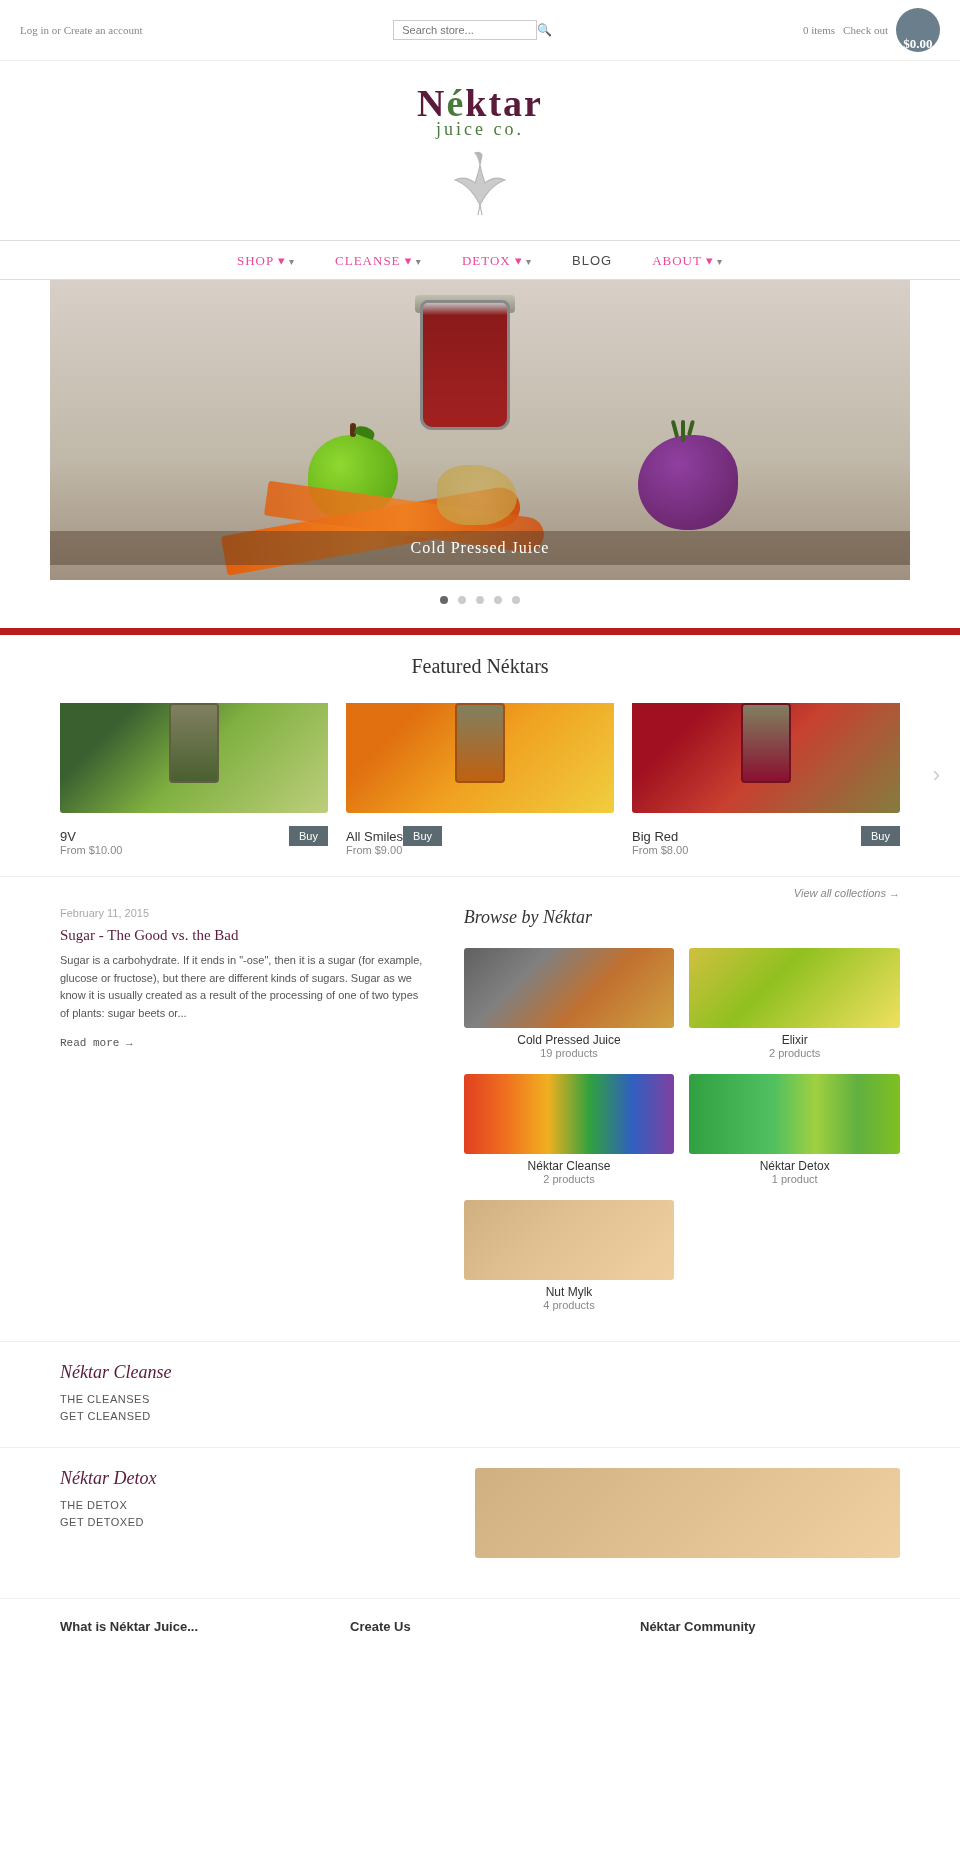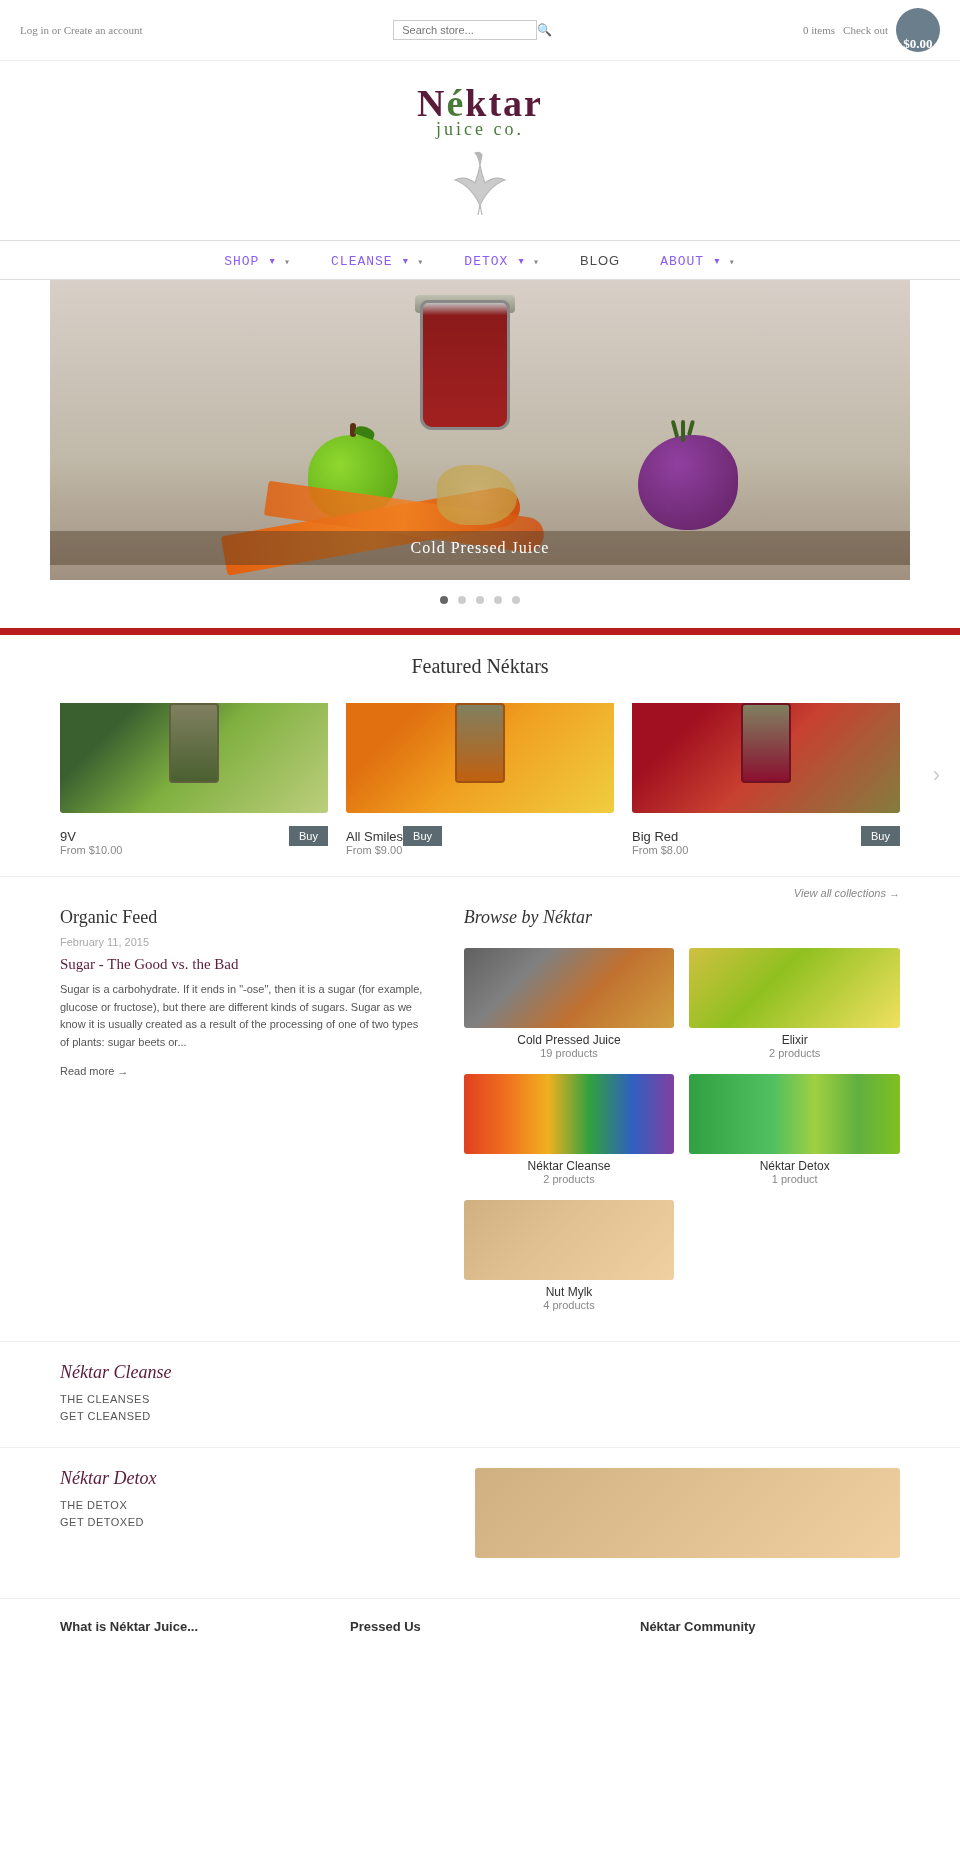--- a/index.html
+++ b/index.html
@@ -51,24 +51,24 @@
     
     .main-nav {
       border-top: 1px solid #ddd;
       border-bottom: 1px solid #ddd;
       padding: 10px 0;
       text-align: center;
     }
     .main-nav ul { list-style: none; display: inline-flex; gap: 40px; }
     .main-nav ul li a {
       text-decoration: none;
-      color: #8b5cf6;
+      color: #ec4899;
       font-size: 13px;
       letter-spacing: 1px;
-      font-family: Liberation Mono, monospace;
+      font-family: Liberation Serif, serif;
       text-transform: uppercase;
     }
     .main-nav ul li a:after { content: ' ▾'; font-size: 10px; color: #888; }
     .main-nav ul li.no-arrow a:after { content: ''; }
     
     .hero-scene {
       width: 100%;
       height: 300px;
       position: relative;
       background: linear-gradient(180deg, #d8d0c8 0%, #c0b8a8 60%, #a09080 100%);
@@ -255,21 +255,21 @@
       font-size: 11px;
       color: #555;
       line-height: 1.6;
       font-family: Arial, sans-serif;
       margin-bottom: 10px;
     }
     .read-more {
       font-size: 11px;
       color: #555;
       text-decoration: none;
-      font-family: Liberation Sans, sans-serif;
+      font-family: Liberation Mono, monospace;
     }
 
     .browse-title {
       font-size: 18px;
       color: #333;
       font-family: Georgia, serif;
       margin-bottom: 5px;
     }
     .view-all {
       font-size: 11px;
@@ -510,21 +510,20 @@
       </div>
     </div>
   </div>
 
   <button class="carousel-arrow">›</button>
 </div>
 
 <div class="two-col-section">
 
   <div class="col-left">
-    <div class="organic-feed-title">Organic Feed</div>
     <div class="organic-feed-date">February 11, 2015</div>
     <div class="organic-feed-article-title">Sugar - The Good vs. the Bad</div>
     <div class="organic-feed-text">Sugar is a carbohydrate. If it ends in "-ose", then it is a sugar (for example, glucose or fructose), but there are different kinds of sugars. Sugar as we know it is usually created as a result of the processing of one of two types of plants: sugar beets or...</div>
     <a href="#" class="read-more">Read more →</a>
   </div>
 
   <div class="col-right">
     <div style="display:flex;align-items:flex-start;justify-content:space-between;font-style:italic;">
       <div class="browse-title">Browse by Néktar</div>
       <a href="#" class="view-all" style="float:none;">View all collections →</a>
@@ -600,18 +599,18 @@
       <div style="width:100%;height:90px;background:linear-gradient(135deg,#d0b080,#e0c090,#f0d0a0);border-radius:3px;"></div>
     </div>
   </div>
 </div>
 
 <div class="footer-teaser">
   <div class="footer-col">
     <div class="footer-col-title">What is Néktar Juice...</div>
   </div>
   <div class="footer-col">
-    <div class="footer-col-title">Pressed Us</div>
+    <div class="footer-col-title">Create Us</div>
   </div>
   <div class="footer-col">
     <div class="footer-col-title">Néktar Community</div>
   </div>
 </div>
 
 </body></html>

